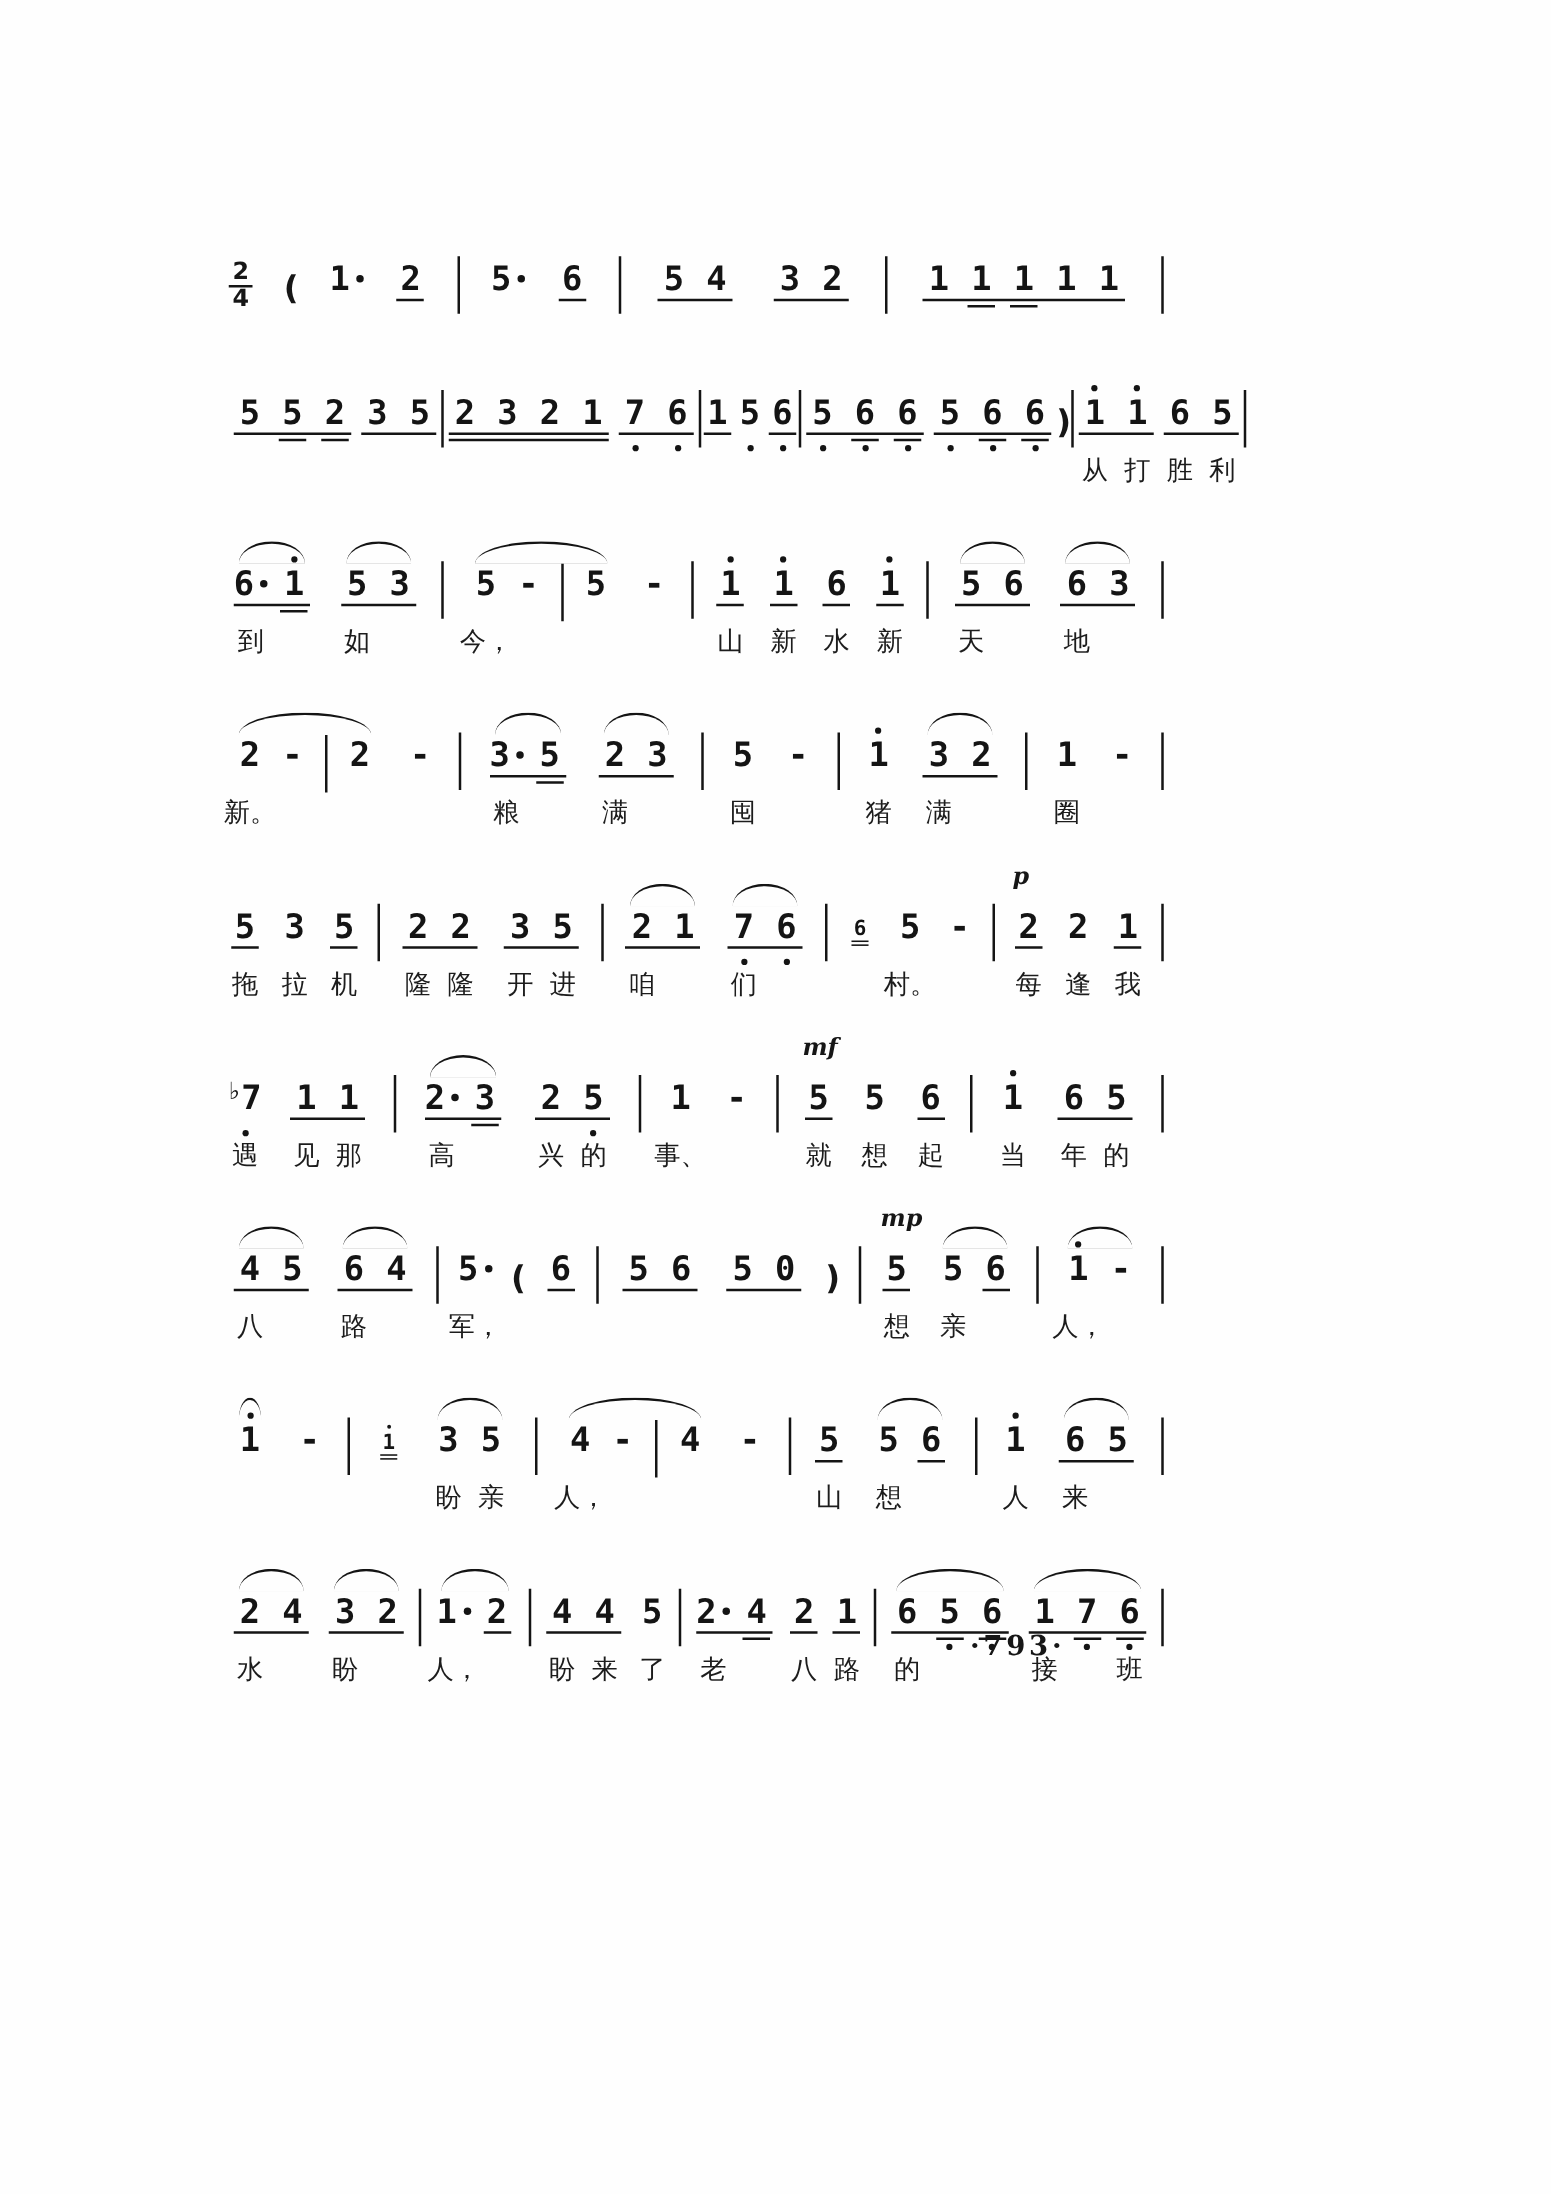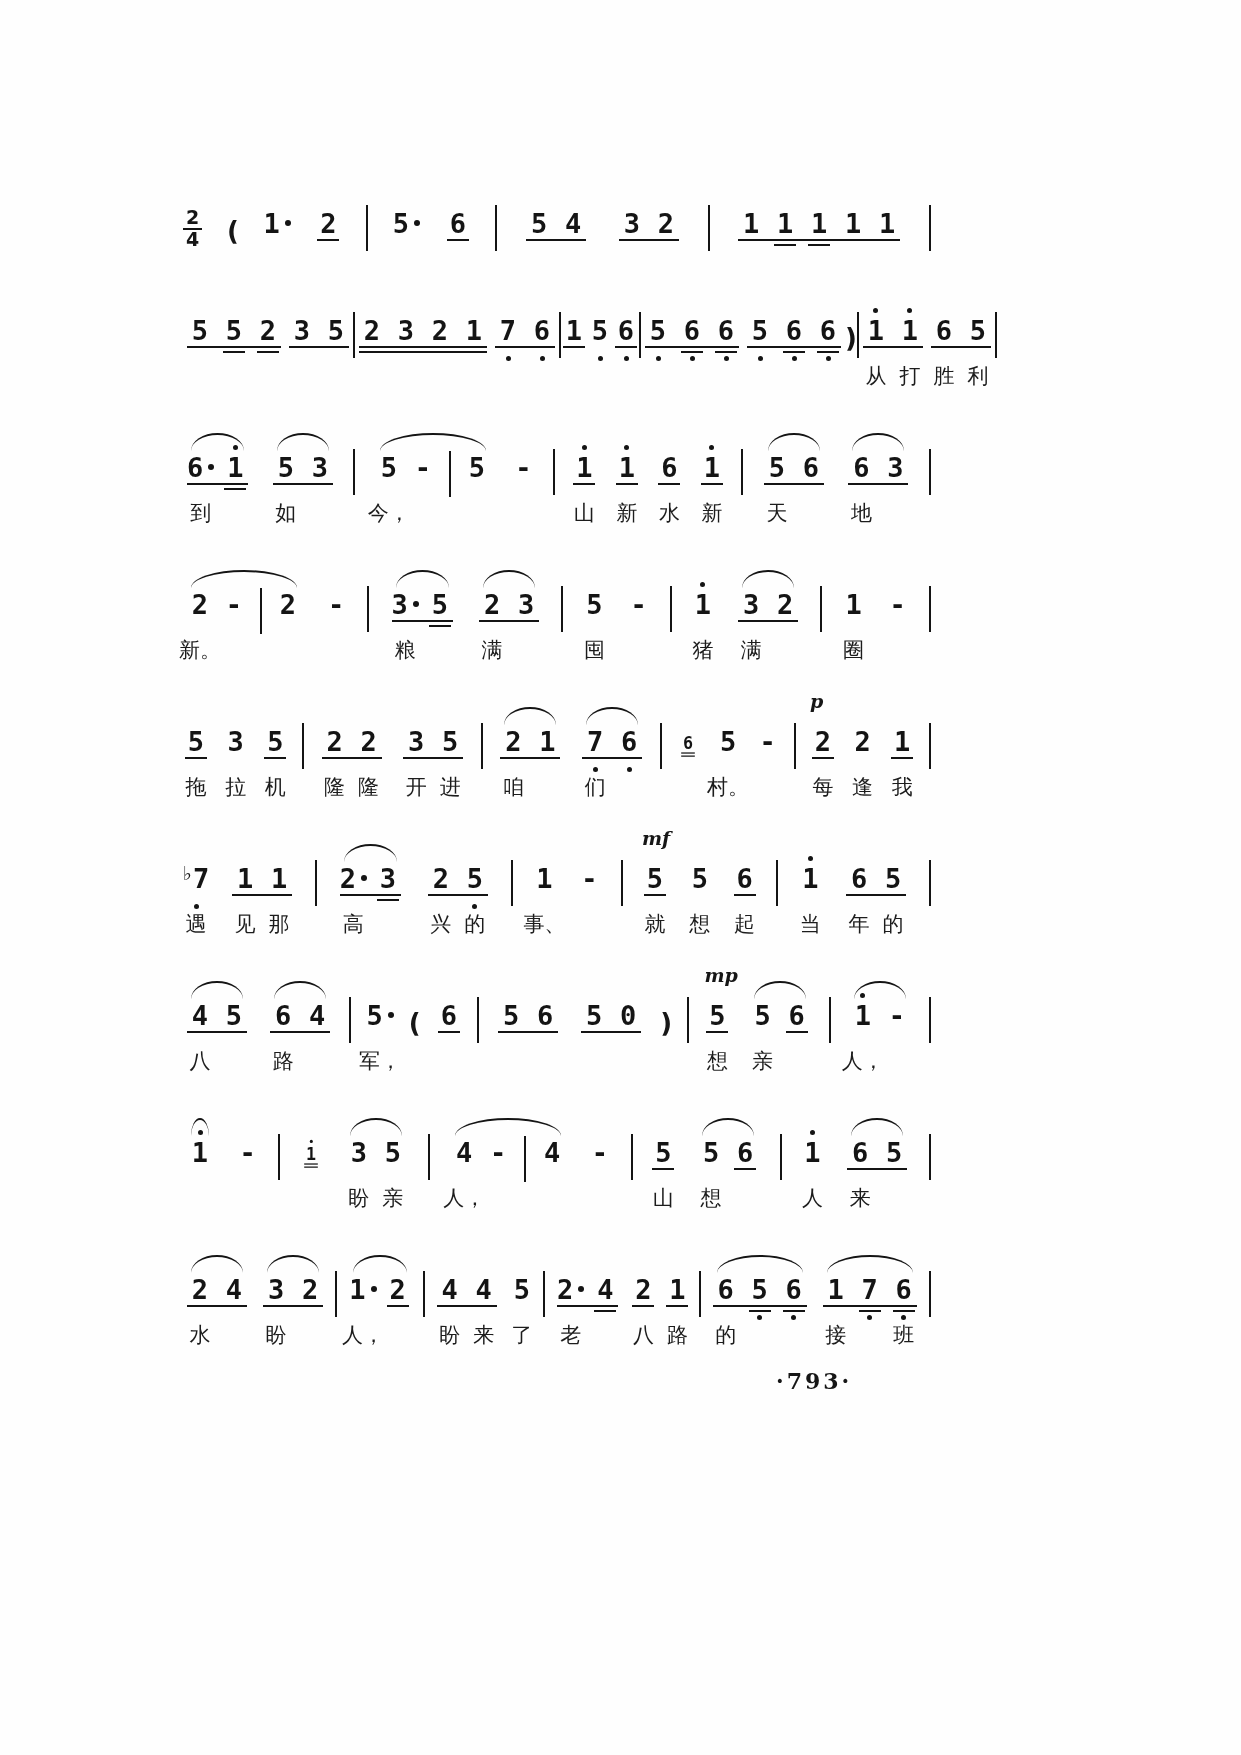--- a/index.html
+++ b/index.html
@@ -30,21 +30,21 @@
   .dyn{position:absolute;top:-26px;left:0;font-family:"DejaVu Serif",serif;
        font-style:italic;font-weight:bold;font-size:19px;}
   .lyr{position:absolute;top:57px;left:50%;transform:translateX(-50%);white-space:nowrap;
        font-size:21px;color:#1c1c1c;}
   .paren{font-weight:bold;font-size:26px;margin-bottom:7px;}
   .meter{display:flex;flex-direction:column;align-items:center;margin-bottom:3px;
          font-weight:bold;font-size:19px;}
   .meter .mt{border-bottom:2px solid #141414;padding:0 3px;line-height:1.05;}
   .meter .mb{line-height:1.05;padding:0 3px;}
   .grace{transform:scale(0.62) translateY(-16px);transform-origin:50% 100%;}
-  .pageno{position:absolute;left:776px;top:1368px;font-family:"DejaVu Serif",serif;
+  .pageno{position:absolute;left:776px;top:1304px;font-family:"DejaVu Serif",serif;
           font-weight:bold;font-size:22px;letter-spacing:3px;}
 </style>
 </head>
 <body>
 
 <div class="page">
   <div class="score" id="score">
       <div class="sysline">
         <div class="meter">
           <div class="mt">2</div>

